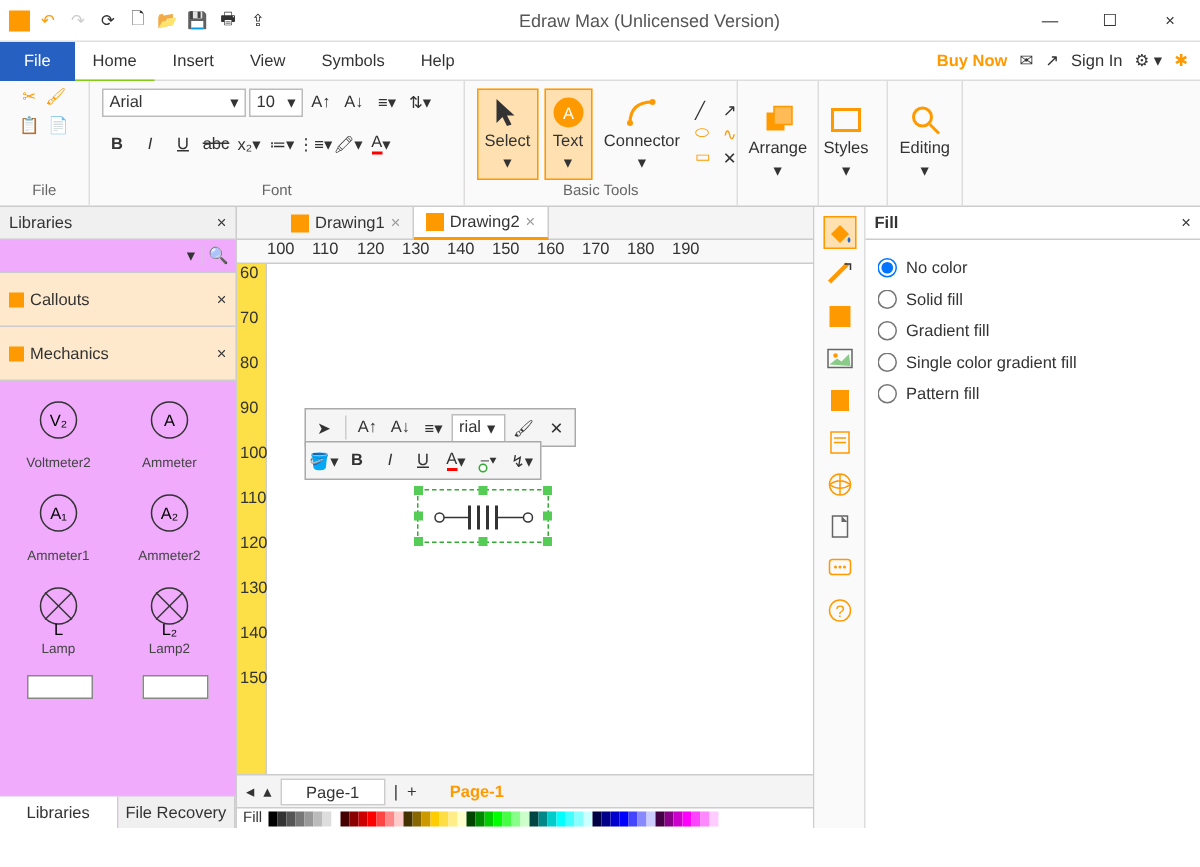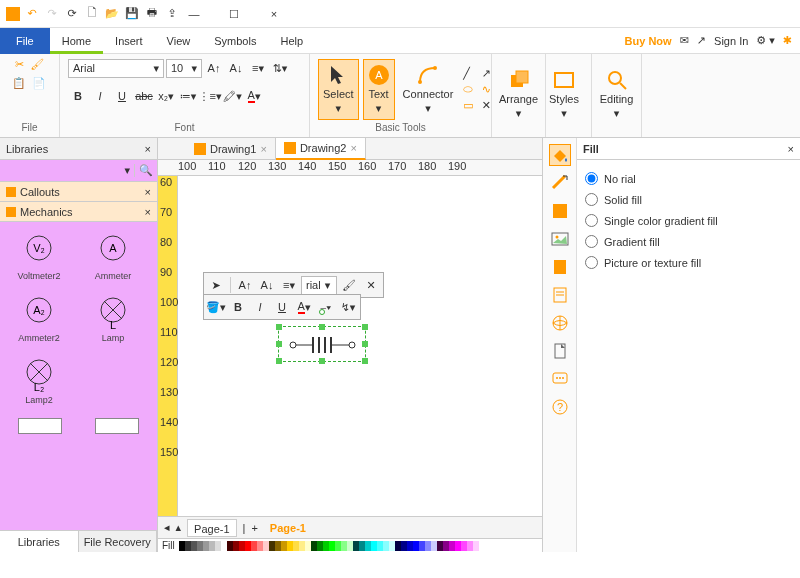--- a/index.html
+++ b/index.html
@@ -7,40 +7,40 @@
 .titlebar{height:28px;background:#fff;display:flex;align-items:center;padding:0 6px;border-bottom:1px solid #e0e0e0}
 .tb-logo{width:14px;height:14px;background:#f90;margin-right:4px}
 .tb-qat{display:flex;gap:4px;align-items:center}
 .tb-qat span{width:16px;height:16px;display:flex;align-items:center;justify-content:center;cursor:pointer}
 .tb-title{flex:1;text-align:center;font-size:12px;color:#555}
 .tb-winbtn{display:flex;gap:12px}
 .tb-winbtn span{width:28px;height:20px;text-align:center;line-height:20px;cursor:pointer}
 .menubar{height:26px;display:flex;align-items:center;border-bottom:1px solid #ddd}
 .menu-file{background:#2660c0;color:#fff;padding:0 16px;height:26px;line-height:26px;cursor:pointer}
 .menu-tab{padding:0 12px;height:26px;line-height:26px;cursor:pointer}
-.menu-tab.active{border-bottom:3px solid #84cc16}
+.menu-tab.active{border-bottom:1px solid #84cc16}
 .menu-right{margin-left:auto;display:flex;gap:8px;align-items:center;padding-right:8px}
 .buy-now{color:#f90;font-weight:bold}
 .ribbon{height:84px;background:#fafafa;display:flex;border-bottom:1px solid #ccc}
 .rgroup{border-right:1px solid #ddd;padding:4px 8px;display:flex;flex-direction:column}
 .rgroup-body{flex:1;display:flex;gap:4px;align-items:center}
 .rgroup-label{font-size:10px;color:#666;text-align:center;padding-top:2px}
 .font-row{display:flex;gap:2px;align-items:center;margin-bottom:4px}
 .font-sel{border:1px solid #bbb;background:#fff;padding:2px 4px;cursor:pointer;display:flex;align-items:center;gap:4px}
 .icon-btn{width:20px;height:20px;display:flex;align-items:center;justify-content:center;cursor:pointer}
 .bigtool{display:flex;flex-direction:column;align-items:center;padding:4px;cursor:pointer;gap:2px}
 .bigtool.sel{background:#ffe0b0;border:1px solid #f90}
 .bigicon{width:22px;height:22px}
 .main{display:flex;height:414px}
 .left-panel{width:158px;background:#f0abfc;border-right:1px solid #ccc;display:flex;flex-direction:column}
 .panel-hdr{height:22px;display:flex;align-items:center;padding:0 6px;border-bottom:1px solid #ccc;background:#f0f0f0}
 .panel-hdr .x{margin-left:auto;cursor:pointer}
 .search-row{height:22px;display:flex;align-items:center;border-bottom:1px solid #ccc}
 .search-sel{flex:1;border-right:1px solid #ccc;display:flex;align-items:center;padding:0 4px}
-.lib-sect{height:20px;background:#ffe9cc;border-bottom:1px solid #ccc;display:flex;align-items:center;padding:0 6px}
+.lib-sect{height:36px;background:#ffe9cc;border-bottom:1px solid #ccc;display:flex;align-items:center;padding:0 6px}
 .lib-sect.mech{background:#ffe9cc}
 .lib-body{flex:1;overflow:hidden;padding:4px 2px}
 .shape-grid{display:flex;flex-wrap:wrap}
 .shape{width:74px;height:62px;display:flex;flex-direction:column;align-items:center;justify-content:center;gap:2px}
 .shape svg{width:36px;height:36px}
 .shape-lbl{font-size:9px;color:#444}
 .blank-shape{width:44px;height:16px;border:1px solid #888;background:#fff;margin:6px auto}
 .bottom-tabs{height:22px;display:flex;border-top:1px solid #ccc}
 .btab{flex:1;text-align:center;line-height:22px;border-right:1px solid #ccc;background:#f0f0f0;cursor:pointer}
 .btab.active{background:#fff}
@@ -59,21 +59,21 @@
 .float-tb{position:absolute;top:96px;left:25px;background:#f5f5f5;border:1px solid #aaa;display:flex;gap:2px;padding:2px;align-items:center}
 .float-tb .sep{width:1px;height:16px;background:#ccc;margin:0 2px}
 .shape-on-canvas{position:absolute;top:150px;left:100px;width:88px;height:36px;border:1px dashed #3a3}
 .handle{width:6px;height:6px;background:#5c5;position:absolute}
 .h-tl{top:-3px;left:-3px}.h-tr{top:-3px;right:-3px}.h-bl{bottom:-3px;left:-3px}.h-br{bottom:-3px;right:-3px}
 .h-tm{top:-3px;left:50%;margin-left:-3px}.h-bm{bottom:-3px;left:50%;margin-left:-3px}
 .h-ml{top:50%;left:-3px;margin-top:-3px}.h-mr{top:50%;right:-3px;margin-top:-3px}
 .rot{width:6px;height:6px;border:1px solid #3a3;background:#fff;border-radius:50%;position:absolute;top:-18px;left:50%;margin-left:-3px}
 .capacitor{position:absolute;top:8px;left:10px;width:68px;height:20px}
 .pager{height:22px;display:flex;align-items:center;border-top:1px solid #ccc;background:#f4f4f4;gap:6px;padding:0 6px}
-.pager .ptab{color:#333;padding:0 6px;height:18px;line-height:18px;border:1px solid #ccc;background:#fff;cursor:pointer}
+.pager .ptab{color:#333;padding:0 16px;height:18px;line-height:18px;border:1px solid #ccc;background:#fff;cursor:pointer}
 .pager .ptab.cur{color:#f90;font-weight:bold}
 .colorbar{height:14px;display:flex;align-items:center;border-top:1px solid #ccc}
 .colorbar .lbl{padding:0 4px;font-size:10px}
 .swatches{display:flex;height:10px;flex:1}
 .swatches span{width:6px;height:10px}
 .right-panel{width:258px;background:#fff;border-left:1px solid #ccc;display:flex}
 .rp-icons{width:34px;background:#fafafa;border-right:1px solid #ddd;display:flex;flex-direction:column;padding-top:6px;gap:6px;align-items:center}
 .rp-icon{width:22px;height:22px;display:flex;align-items:center;justify-content:center;cursor:pointer}
 .rp-icon.active{background:#ffe0b0;border:1px solid #f90}
 .rp-body{flex:1;display:flex;flex-direction:column}
@@ -92,20 +92,21 @@
   <div class="tb-qat">
     <span style="color:#f90">↶</span>
     <span style="color:#ccc">↷</span>
     <span>⟳</span>
     <span>🗋</span>
     <span>📂</span>
     <span>💾</span>
     <span>🖶</span>
     <span>⇪</span>
   </div>
+  <div class="tb-title">Edraw Max (Unlicensed Version)</div>
   <div class="tb-winbtn">
     <span>—</span>
     <span>☐</span>
     <span>×</span>
   </div>
 </div>
 
 <div class="menubar">
   <div class="menu-file">File</div>
   <div class="menu-tab active">Home</div>
@@ -284,20 +285,27 @@
               <text x="15" y="19" text-anchor="middle" font-size="11">V₂</text>
             </svg>
      <span class="shape-lbl">Voltmeter2</span>
           </div>
           <div class="shape">
      <svg viewBox="0 0 30 36">
               <circle cx="15" cy="15" r="12" fill="none" stroke="#333"></circle>
               <text x="15" y="19" text-anchor="middle" font-size="11">A</text>
             </svg>
      <span class="shape-lbl">Ammeter</span>
+          </div>
+          <div class="shape">
+     <svg viewBox="0 0 30 36">
+              <circle cx="15" cy="15" r="12" fill="none" stroke="#333"></circle>
+              <text x="15" y="19" text-anchor="middle" font-size="11">A₁</text>
+            </svg>
+     <span class="shape-lbl">Ammeter1</span>
           </div>
           <div class="shape">
      <svg viewBox="0 0 30 36">
               <circle cx="15" cy="15" r="12" fill="none" stroke="#333"></circle>
               <text x="15" y="19" text-anchor="middle" font-size="11">A₂</text>
             </svg>
      <span class="shape-lbl">Ammeter2</span>
           </div>
           <div class="shape">
      <svg viewBox="0 0 30 36">
@@ -551,34 +559,34 @@
         </div>
     </div>
     <div class="rp-body">
       <div class="rp-hdr">
         <b>Fill</b>
         <span class="x">×</span>
       </div>
       <div class="rp-opts" id="fill-opts">
           <label class="rp-opt">
             <input type="radio" name="fill" checked="" style="">
-            <span>No rial</span>
+            <span>No color</span>
           </label>
           <label class="rp-opt">
             <input type="radio" name="fill" style="">
             <span>Solid fill</span>
           </label>
           <label class="rp-opt">
             <input type="radio" name="fill" style="">
+            <span>Gradient fill</span>
+          </label>
+          <label class="rp-opt">
+            <input type="radio" name="fill" style="">
             <span>Single color gradient fill</span>
           </label>
           <label class="rp-opt">
             <input type="radio" name="fill" style="">
-            <span>Gradient fill</span>
+            <span>Pattern fill</span>
           </label>
-          <label class="rp-opt">
-            <input type="radio" name="fill" style="">
-            <span>Picture or texture fill</span>
-          </label>
         </div>
     </div>
   </div>
 </div>
 
 </body></html>

